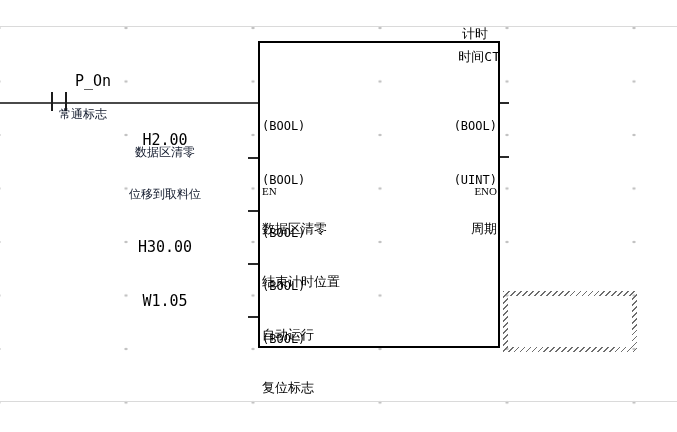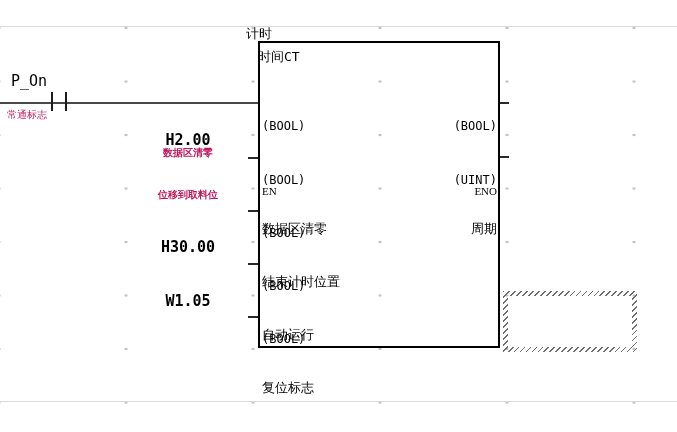--- a/index.html
+++ b/index.html
@@ -12,24 +12,24 @@
     position:absolute;inset:0;pointer-events:none;
     background-image:radial-gradient(circle,#c2c2c2 1.1px,rgba(0,0,0,0) 1.6px);
     background-size:127px 53.5px;
     background-position:62.5px 1.25px;
   }
   .rung-sep{position:absolute;left:0;right:0;height:1px;background:#dadada;}
   .sep-top{top:26px;}
   .sep-bottom{top:401px;}
   .rail{position:absolute;left:0;top:102px;width:259px;height:2px;background:#4a4a4a;}
   .bar{position:absolute;top:92px;width:2px;height:19px;background:#1c1c1c;}
-  .ctr{text-align:left;}
+  .ctr{text-align:right;}
   .operand{position:absolute;font-size:15px;line-height:11px;white-space:pre;}
-  .comment{position:absolute;font-size:10px;line-height:13px;color:#be185d;white-space:pre;}
-  .og{position:absolute;left:122px;width:132px;font-weight:bold;}
+  .comment{position:absolute;font-size:12px;line-height:13px;color:#0f172a;white-space:pre;}
+  .og{position:absolute;left:99px;width:132px;}
   .og .operand,.og .comment{position:static;display:block;text-align:center;}
   .pin{position:absolute;white-space:pre;}
   .pin .ptype{font-size:12px;line-height:10px;}
   .pin .pname{font-size:13px;line-height:13px;margin-top:-1px;}
   .pin .pname.latin{font-size:11px;line-height:11px;margin-top:17px;font-family:Liberation Serif, serif;}
   .pin.left{left:262px;text-align:left;}
   .pin.right{right:180px;text-align:right;}
   .fb-box{
     position:absolute;left:258px;top:41px;width:242px;height:307px;
     border:2px solid #000;box-sizing:border-box;background:transparent;

